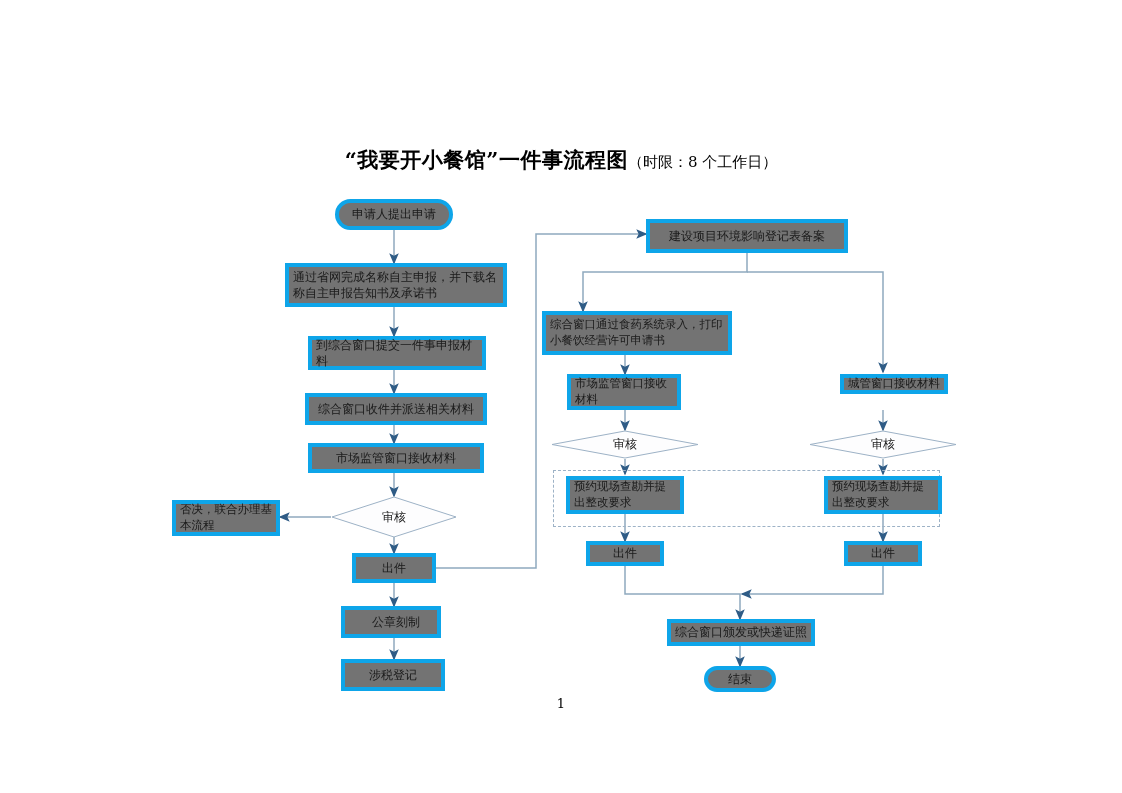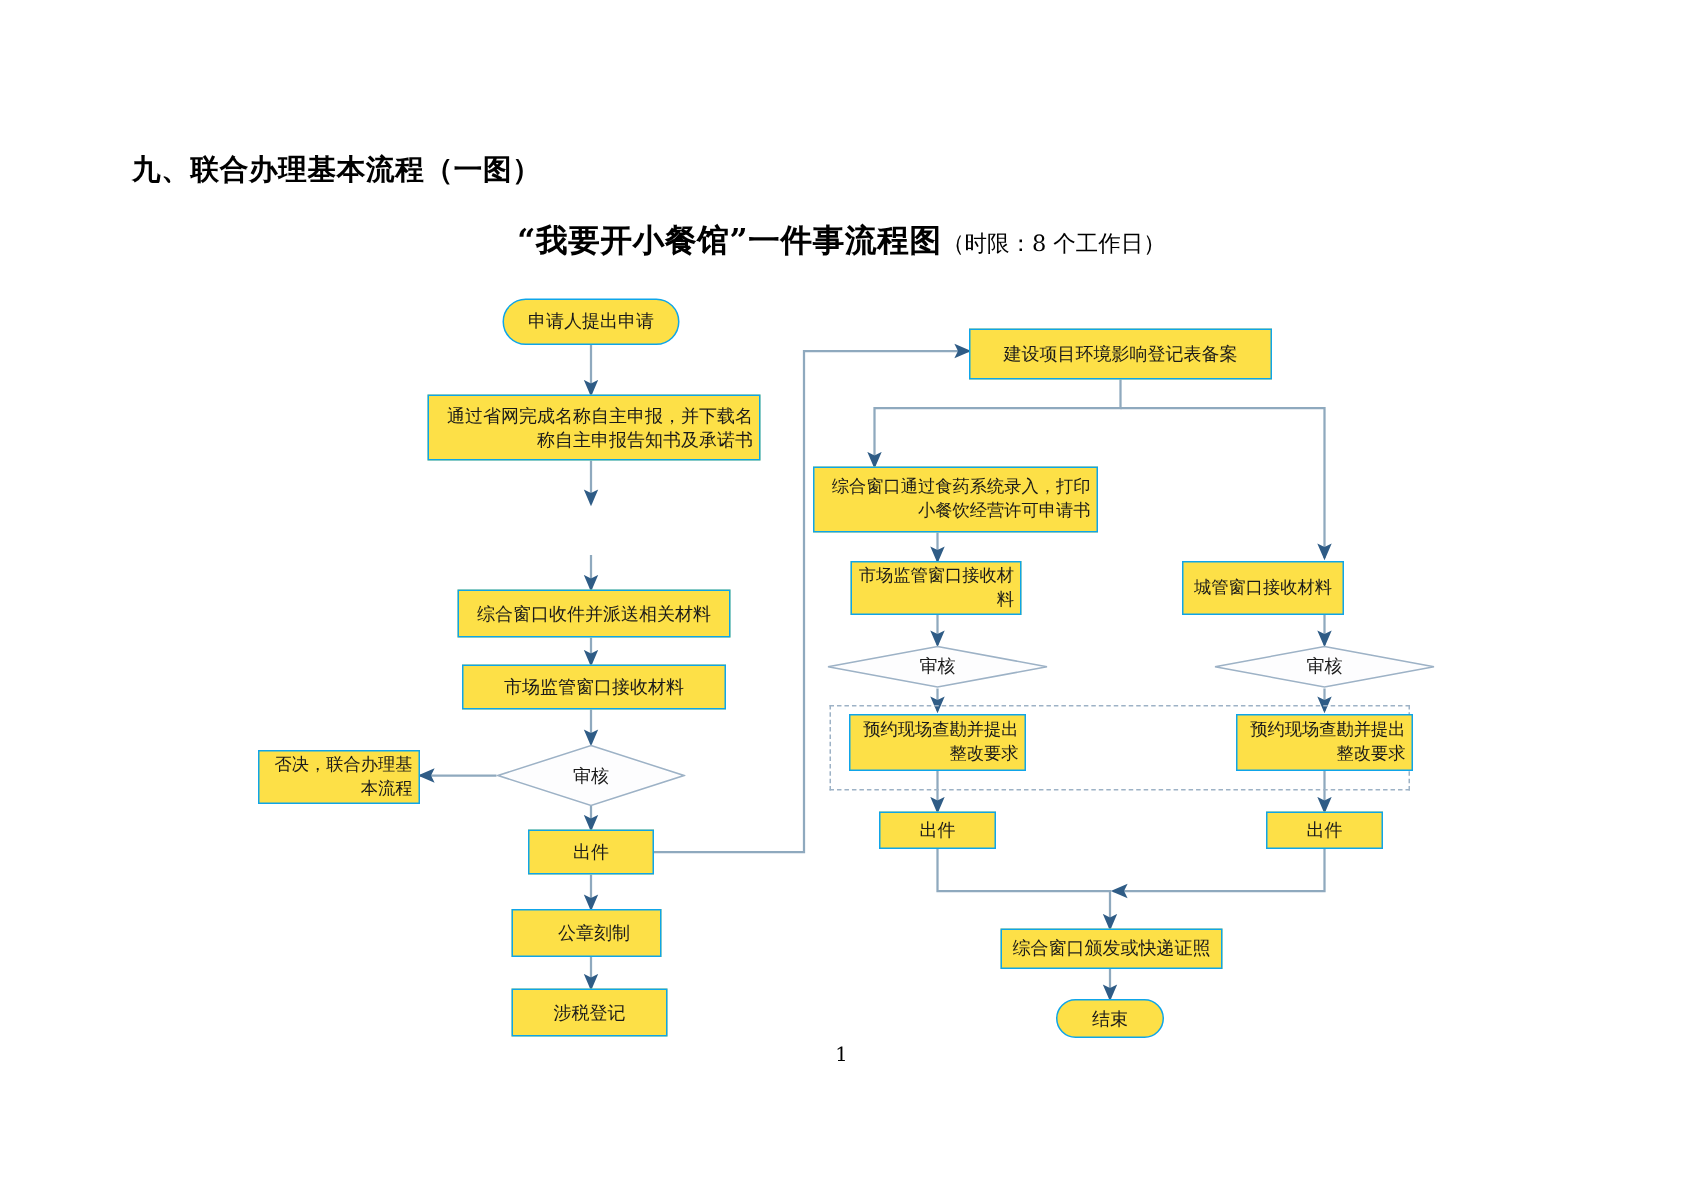--- a/index.html
+++ b/index.html
@@ -53,26 +53,26 @@
     width: 1122px;
     text-align: center;
     font-family: "DejaVu Serif", "Liberation Serif", serif;
     font-size: 13px;
   }
 
   
   .node {
     position: absolute;
     box-sizing: border-box;
-    border: 1px solid #0ea5e9;
-    background: #fde047;
+    border: 4px solid #0ea5e9;
+    background: #737373;
     display: flex;
     align-items: center;
     justify-content: center;
-    text-align: right;
+    text-align: left;
     font-family: "DejaVu Serif", "Liberation Serif", serif;
     font-size: 12px;
     line-height: 1.35;
     color: #1a1a1a;
     padding: 2px 4px;
   }
   .node.rounded {
     border-radius: 22px;
   }
   .node.small {
@@ -114,21 +114,20 @@
     width: 1122px;
     height: 793px;
     pointer-events: none;
   }
 </style>
 </head>
 <body>
 
 <div id="page">
 
-  <div id="heading">九、联合办理基本流程（一图）</div>
 
   <div id="subtitle">
     <span class="main">“我要开小餐馆”一件事流程图</span><span class="note">（时限：8 个工作日）</span>
   </div>
 
   <svg id="wires" viewBox="0 0 1122 793">
     <defs>
       <marker id="ah" markerWidth="9" markerHeight="9" refX="6.5" refY="3.6" orient="auto">
         <path d="M0,0.4 L7.5,3.6 L0,6.8 L1.6,3.6 Z" fill="#2F5C86"></path>
       </marker>
@@ -161,20 +160,21 @@
       <path d="M625,566 L625,594 L740,594 L740,619"></path>
       <path d="M883,566 L883,594 L742,594"></path>
       <path d="M740,646 L740,666"></path>
     </g>
   </svg>
 
   <div class="node rounded" style="left:335px; top:199px; width:118px; height:31px;">申请人提出申请</div>
 
   <div class="node" style="left:285px; top:263px; width:222px; height:44px;">通过省网完成名称自主申报，并下载名称自主申报告知书及承诺书</div>
 
+  <div class="node" style="left:308px; top:336px; width:178px; height:34px;">到综合窗口提交一件事申报材料</div>
 
   <div class="node" style="left:305px; top:393px; width:182px; height:32px;">综合窗口收件并派送相关材料</div>
 
   <div class="node" style="left:308px; top:443px; width:176px; height:30px;">市场监管窗口接收材料</div>
 
   <div class="diamond" style="left:331px; top:496px; width:126px; height:42px;">
     <svg width="126" height="42" viewBox="0 0 126 42">
       <polygon points="63,1 125,21 63,41 1,21" fill="#FDFDFE" stroke="#9DB2C6" stroke-width="1"></polygon>
     </svg>
     <div class="dlabel">审核</div>
@@ -187,21 +187,21 @@
   <div class="node" style="left:341px; top:606px; width:100px; height:32px;padding-left:14px;">公章刻制</div>
 
   <div class="node" style="left:341px; top:659px; width:104px; height:32px;">涉税登记</div>
 
   <div class="node" style="left:646px; top:219px; width:202px; height:34px;">建设项目环境影响登记表备案</div>
 
   <div class="node small" style="left:542px; top:311px; width:190px; height:44px;">综合窗口通过食药系统录入，打印小餐饮经营许可申请书</div>
 
   <div class="node small" style="left:567px; top:374px; width:114px; height:36px;">市场监管窗口接收材料</div>
 
-  <div class="node small" style="left:788px; top:374px; width:108px; height:36px;">城管窗口接收材料</div>
+  <div class="node small" style="left:840px; top:374px; width:108px; height:20px;">城管窗口接收材料</div>
 
   <div class="diamond" style="left:551px; top:430px; width:148px; height:29px;">
     <svg width="148" height="29" viewBox="0 0 148 29">
       <polygon points="74,1 147,14.5 74,28 1,14.5" fill="#FDFDFE" stroke="#9DB2C6" stroke-width="1"></polygon>
     </svg>
     <div class="dlabel">审核</div>
   </div>
 
   <div class="diamond" style="left:809px; top:430px; width:148px; height:29px;">
     <svg width="148" height="29" viewBox="0 0 148 29">

